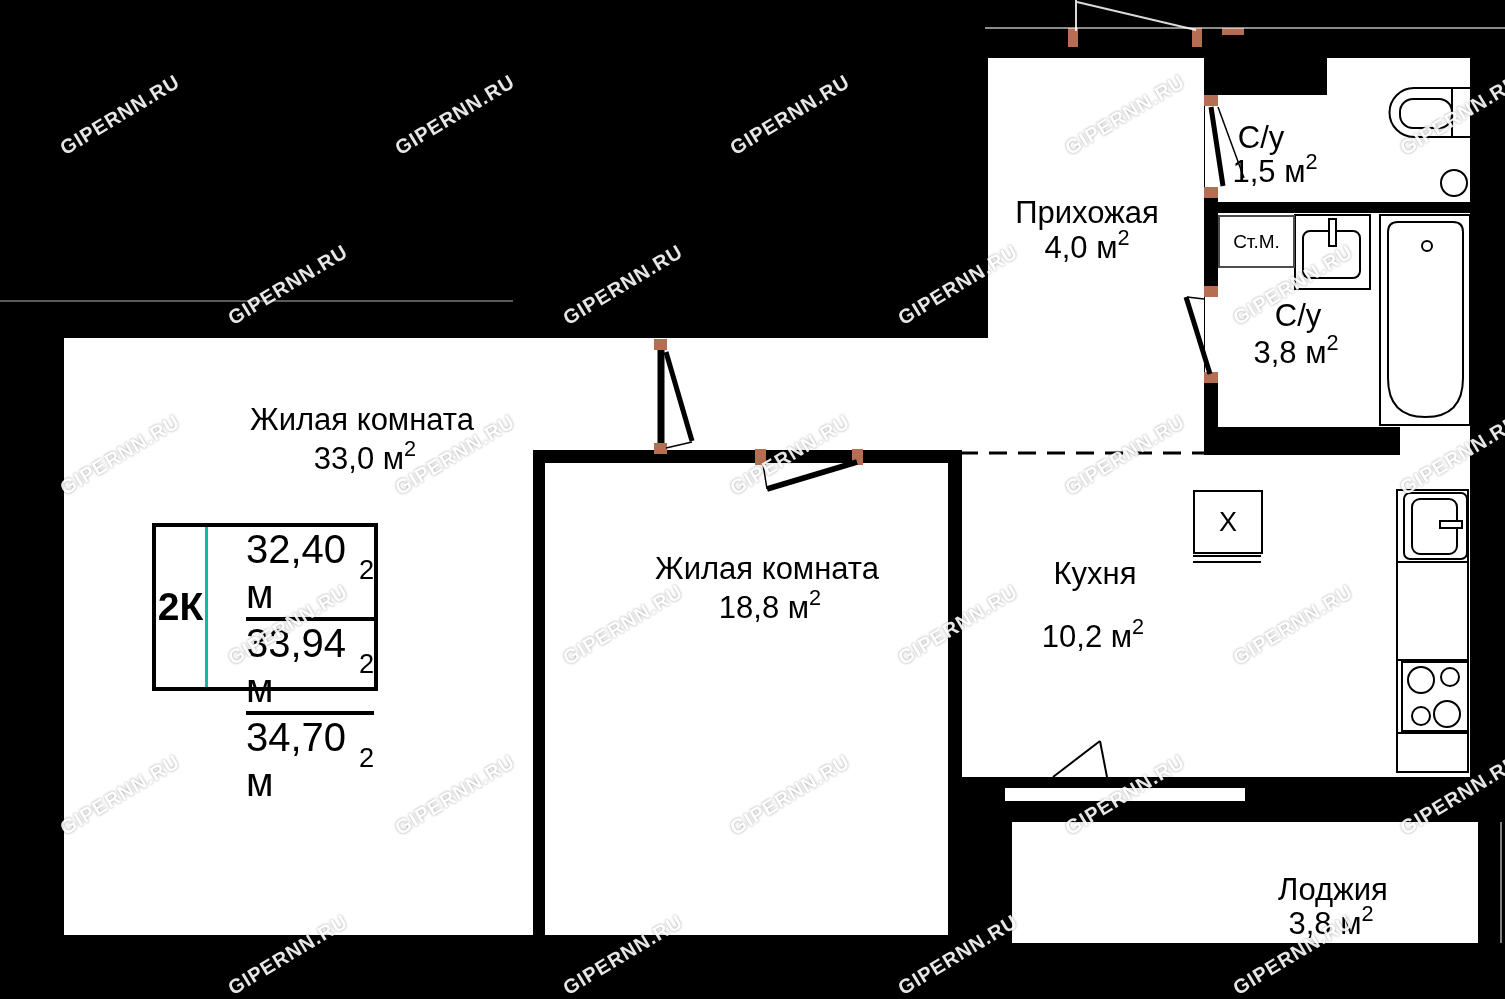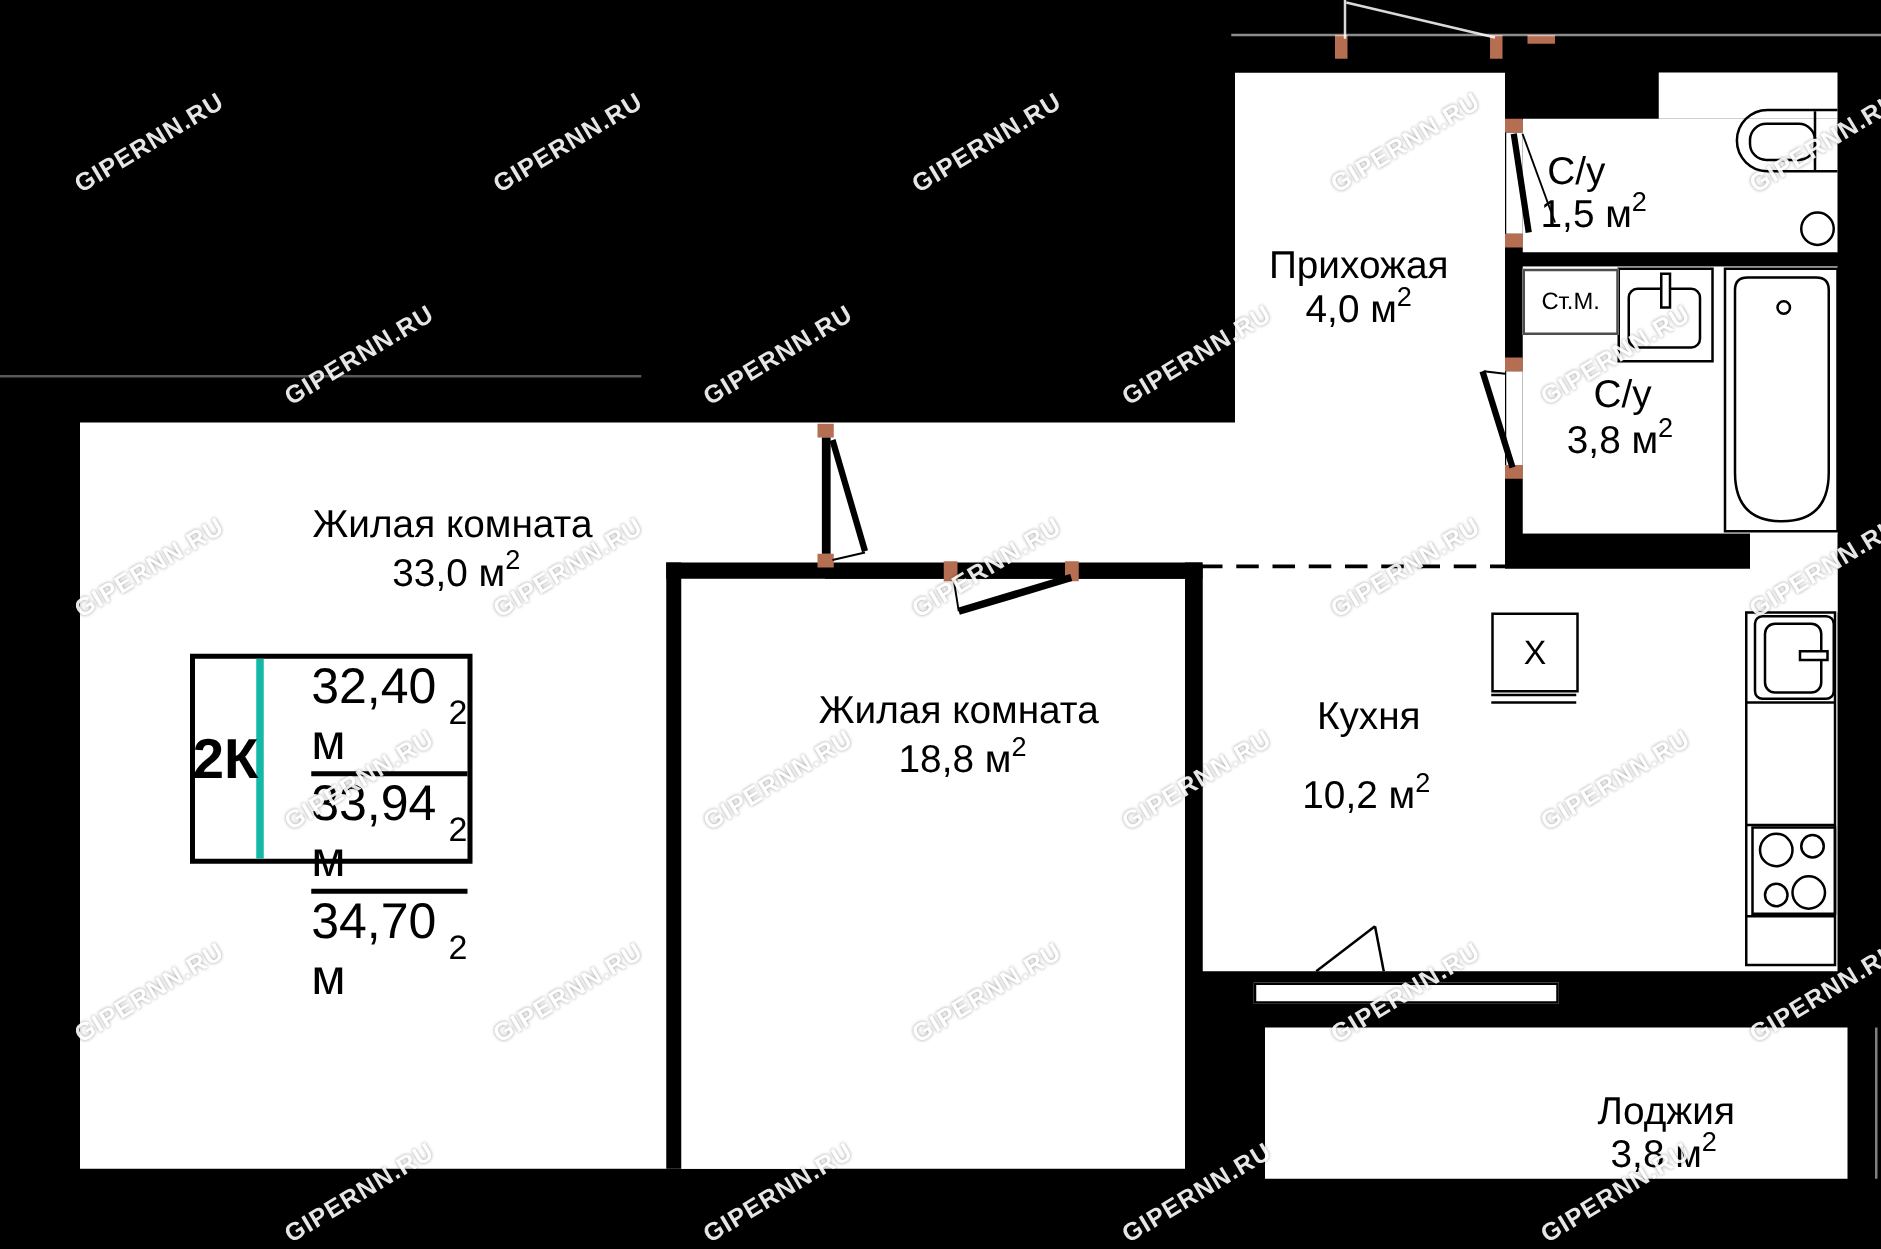--- a/index.html
+++ b/index.html
@@ -11,22 +11,22 @@
   .gap{position:absolute;background:#fff;}
   svg.overlay{position:absolute;left:0;top:0;pointer-events:none;}
   .t{position:absolute;transform:translate(-50%,-50%);font-size:31px;color:#000;white-space:nowrap;line-height:1;}
   .t sup{font-size:70%;line-height:0;position:relative;top:-2px;}
   .stm{position:absolute;left:1218px;top:215px;width:73px;height:49px;border:2px solid #4d4d4d;background:#fff;
        display:flex;align-items:center;justify-content:center;font-size:19px;color:#000;}
   .xbox{position:absolute;left:1193px;top:490px;width:66px;height:60px;border:2px solid #000;background:#fff;
        display:flex;align-items:center;justify-content:center;font-size:27px;color:#000;}
   .winbar{position:absolute;left:1003px;top:786px;width:240px;height:13px;background:#fff;border:2px solid #000;}
   .legend{position:absolute;left:152px;top:523px;width:218px;height:160px;border:4px solid #000;background:#fff;display:flex;}
-  .legend-left{width:49px;border-right:6px solid #14b8a6;display:flex;align-items:center;justify-content:center;
-       font-weight:bold;font-size:45px;color:#000;}
+  .legend-left{width:49px;border-right:3px solid #14b8a6;display:flex;align-items:center;justify-content:center;
+       font-weight:bold;font-size:39px;color:#000;}
   .legend-rows{flex:1;display:flex;flex-direction:column;padding-left:38px;}
   .legend-row{flex:1;display:flex;align-items:center;justify-content:center;font-size:40px;color:#000;}
   .legend-row + .legend-row{border-top:4px solid #000;}
   .legend-row sup{font-size:68%;line-height:0;position:relative;top:-2px;}
   .wm{position:absolute;transform:translate(-50%,-50%) rotate(-31deg);font-weight:bold;font-size:20px;
       letter-spacing:1px;color:#fff;opacityная:.9;opacity:.9;white-space:nowrap;
       text-shadow:0 0 3px rgba(0,0,0,.45);pointer-events:none;}
 </style>
 </head>
 <body>

